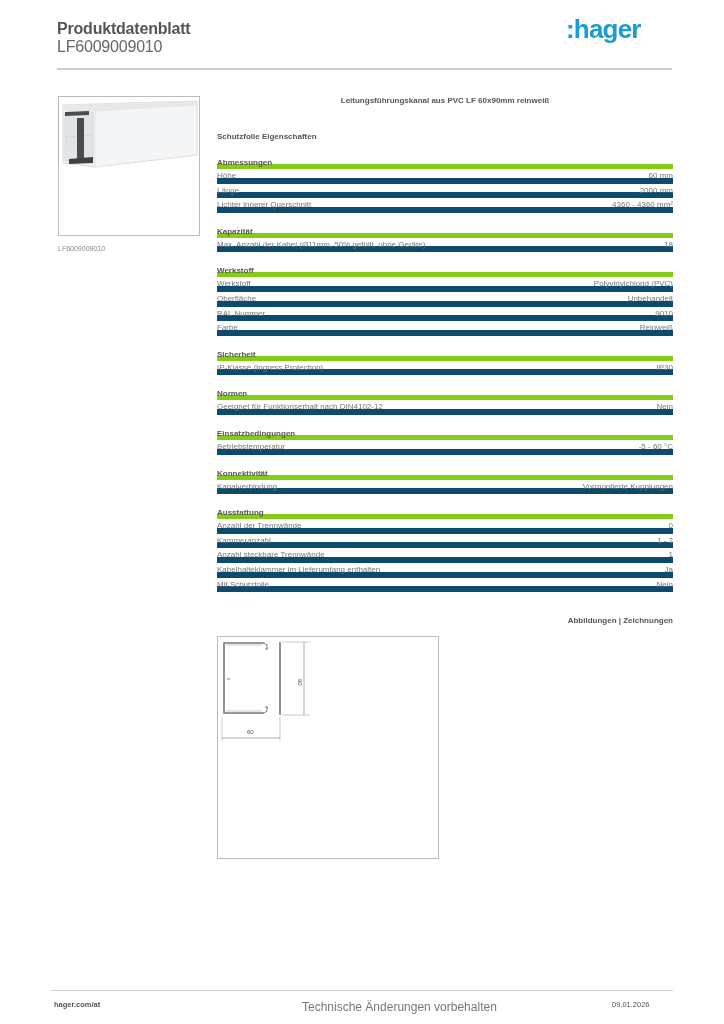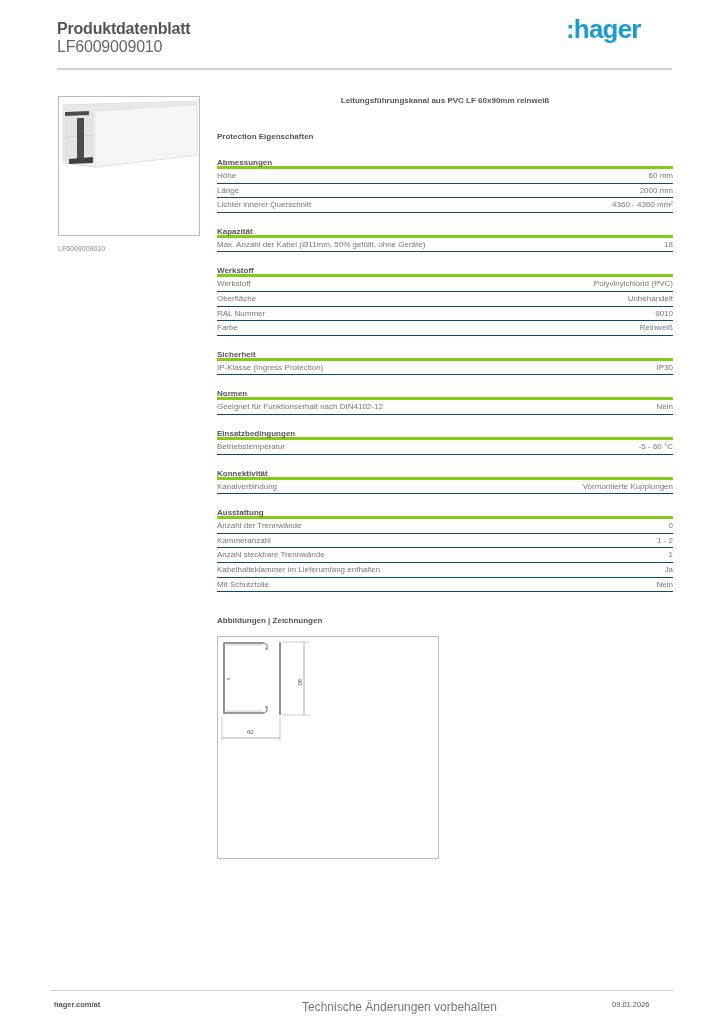--- a/index.html
+++ b/index.html
@@ -13,25 +13,25 @@
 
   .product-img { position: absolute; left: 58px; top: 96px; width: 142px; height: 140px; border: 1px solid #bbb; background: #fff; }
   .product-caption { position: absolute; left: 58px; top: 245px; font-size: 7px; color: #888; }
 
   .content { position: absolute; left: 217px; top: 96px; width: 456px; }
   .doc-title { font-size: 8px; font-weight: bold; color: #555; height: 12px; text-align: center; }
   .section-title-main { font-size: 8px; font-weight: bold; color: #555; margin-top: 24px; height: 12px; }
 
   .group { margin-top: 14px; }
   .group:first-of-type { margin-top: 14px; }
-  .group-title { font-size: 8px; font-weight: bold; color: #555; height: 11px; border-bottom: 3px solid #84cc16; padding-bottom: 2px; line-height: 10px; }
-  .row { display: flex; justify-content: space-between; font-size: 8px; color: #777; height: 14.6px; line-height: 14px; border-bottom: 1px solid #0c4a6e; }
+  .group-title { font-size: 8px; font-weight: bold; color: #555; height: 11px; border-bottom: 5px solid #84cc16; padding-bottom: 2px; line-height: 10px; }
+  .row { display: flex; justify-content: space-between; font-size: 8px; color: #777; height: 14.6px; line-height: 14px; border-bottom: 6px solid #0c4a6e; }
   .row .val { text-align: right; }
 
-  .drawing-title { font-size: 8px; font-weight: bold; color: #555; margin-top: 24px; height: 12px; }
+  .drawing-title { font-size: 8px; font-weight: bold; color: #555; margin-top: 24px; height: 12px; text-align: right; }
   .drawing-box { margin-top: 8px; width: 222px; height: 223px; border: 1px solid #bbb; position: relative; background: #fff; }
 
   .footer-rule { position: absolute; left: 51px; top: 990px; width: 622px; height: 1px; background: #d0d0d0; }
   .footer-left { position: absolute; left: 54px; top: 1000px; font-size: 7.5px; font-weight: bold; color: #555; }
   .footer-center { position: absolute; left: 302px; top: 1000px; font-size: 12px; color: #777; }
   .footer-right { position: absolute; left: 612px; top: 1000px; font-size: 7.5px; font-weight: normal; color: #555; text-align: center; }
 </style>
 </head>
 <body>
 
@@ -55,21 +55,21 @@
     <polygon points="10,62 34,60 34,66 10,67" fill="#3f4245"></polygon>
     <polygon points="6,15 30,14 30,18 6,19" fill="#4a4d50"></polygon>
 
     <polygon points="36,14 138,8 138,58 36,70" fill="#f4f5f6" stroke="#dcdddf" stroke-width="0.6"></polygon>
   </svg>
 </div>
 <div class="product-caption">LF6009009010</div>
 
 <div class="content">
   <div class="doc-title">Leitungsführungskanal aus PVC LF 60x90mm reinweiß</div>
-  <div class="section-title-main">Protection Eigenschaften</div>
+  <div class="section-title-main">Schutzfolie Eigenschaften</div>
 
   <div id="groups">
       <div class="group">
         <div class="group-title">Abmessungen</div>
         <div class="row">
           <span class="lbl">Höhe</span>
           <span class="val">60 mm</span>
         </div>
         <div class="row">
           <span class="lbl">Länge</span>

